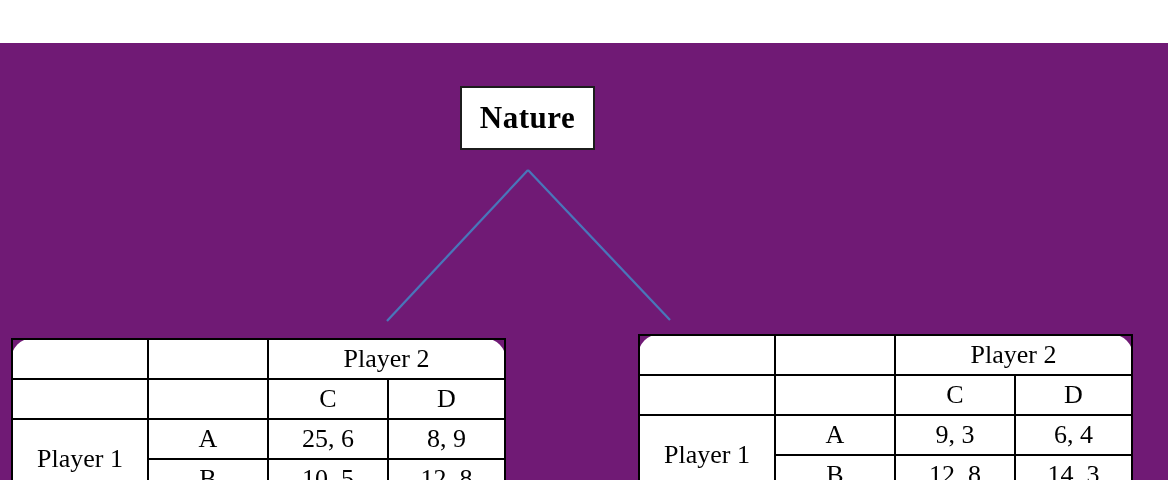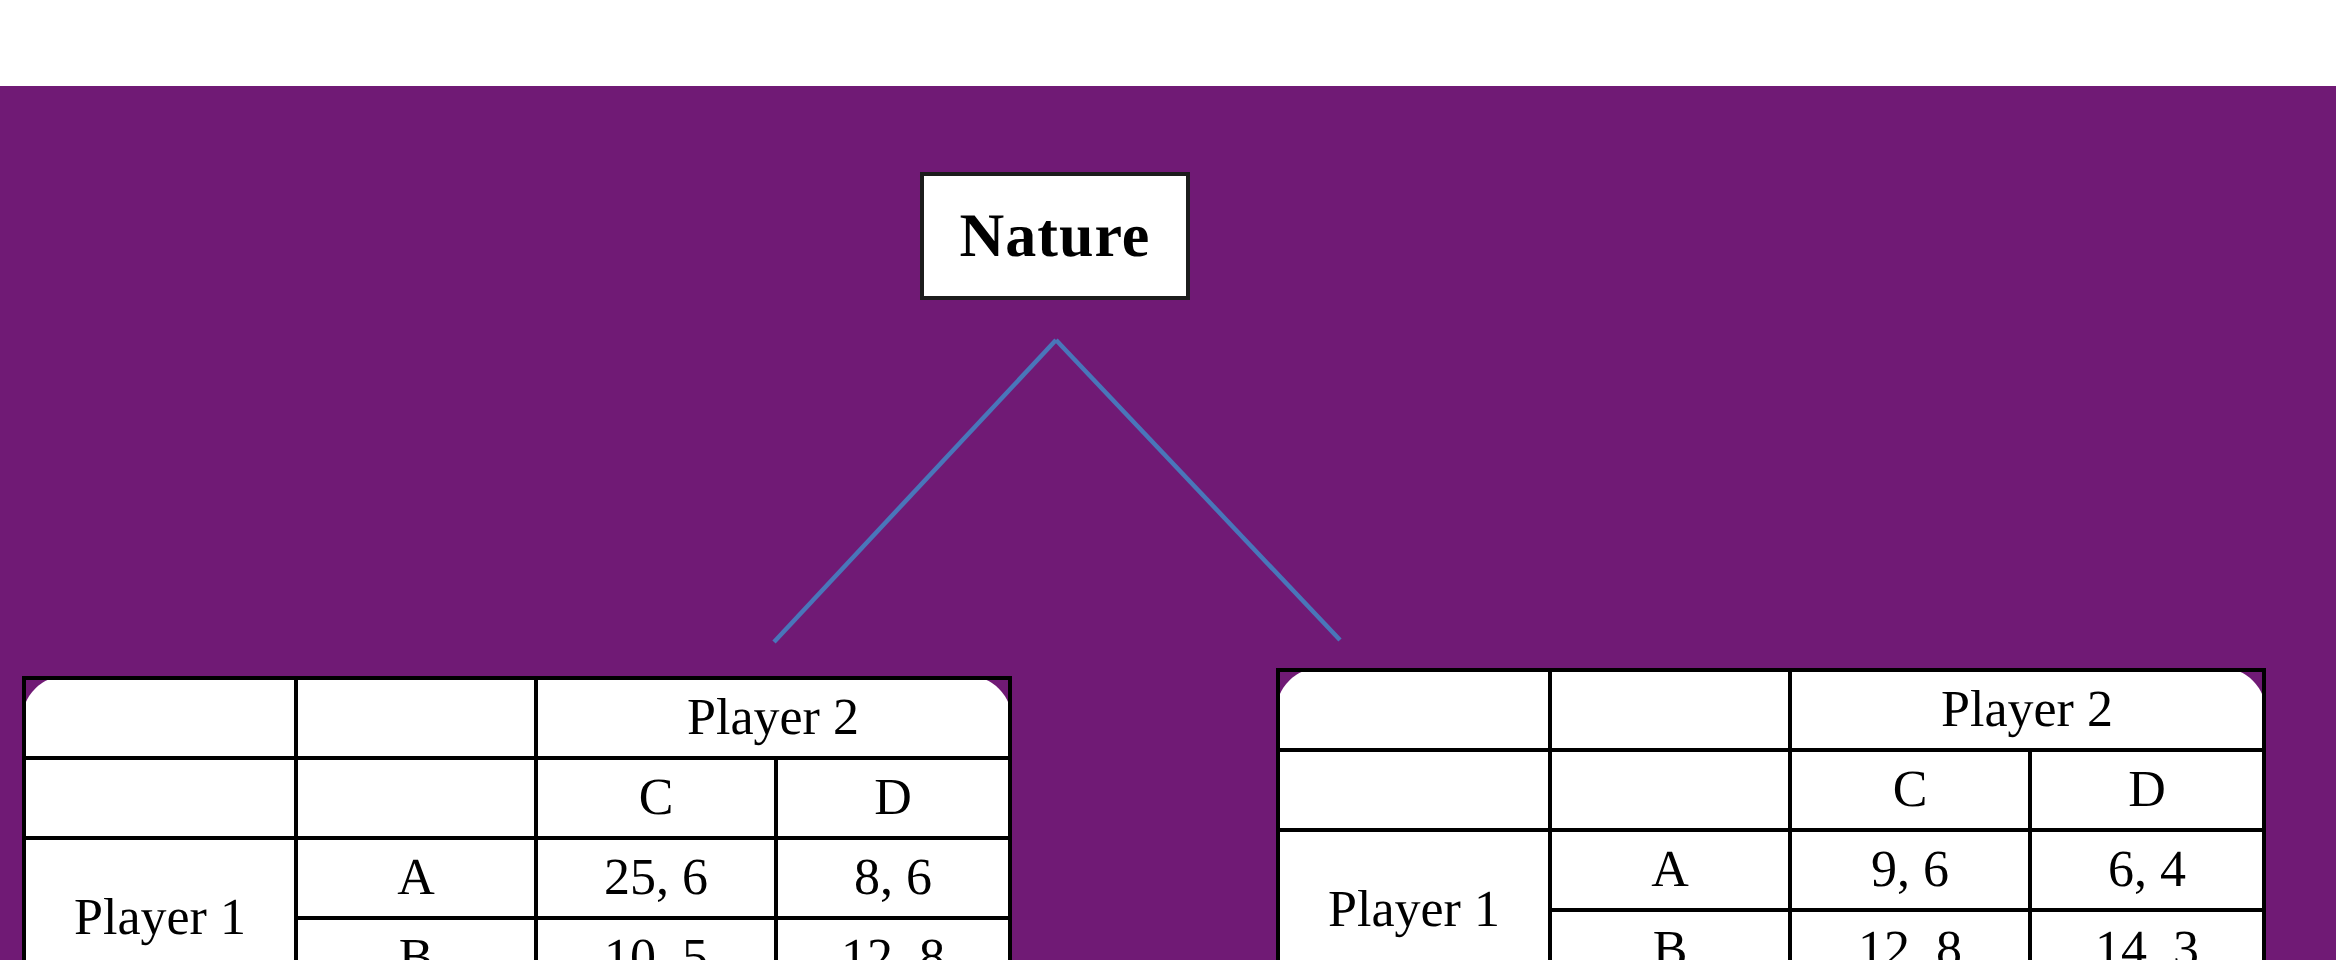--- a/index.html
+++ b/index.html
@@ -94,21 +94,21 @@
       <tr>
         <td></td>
         <td></td>
         <td>C</td>
         <td>D</td>
       </tr>
       <tr>
         <td rowspan="2">Player 1</td>
         <td>A</td>
         <td>25, 6</td>
-        <td>8, 6</td>
+        <td>8, 9</td>
       </tr>
       <tr>
         <td>B</td>
         <td>10, 5</td>
         <td>12, 8</td>
       </tr>
     </tbody>
   </table>
 
   <table class="payoff right-game">
@@ -126,21 +126,21 @@
       </tr>
       <tr>
         <td></td>
         <td></td>
         <td>C</td>
         <td>D</td>
       </tr>
       <tr>
         <td rowspan="2">Player 1</td>
         <td>A</td>
-        <td>9, 6</td>
+        <td>9, 3</td>
         <td>6, 4</td>
       </tr>
       <tr>
         <td>B</td>
         <td>12, 8</td>
         <td>14, 3</td>
       </tr>
     </tbody>
   </table>
 

